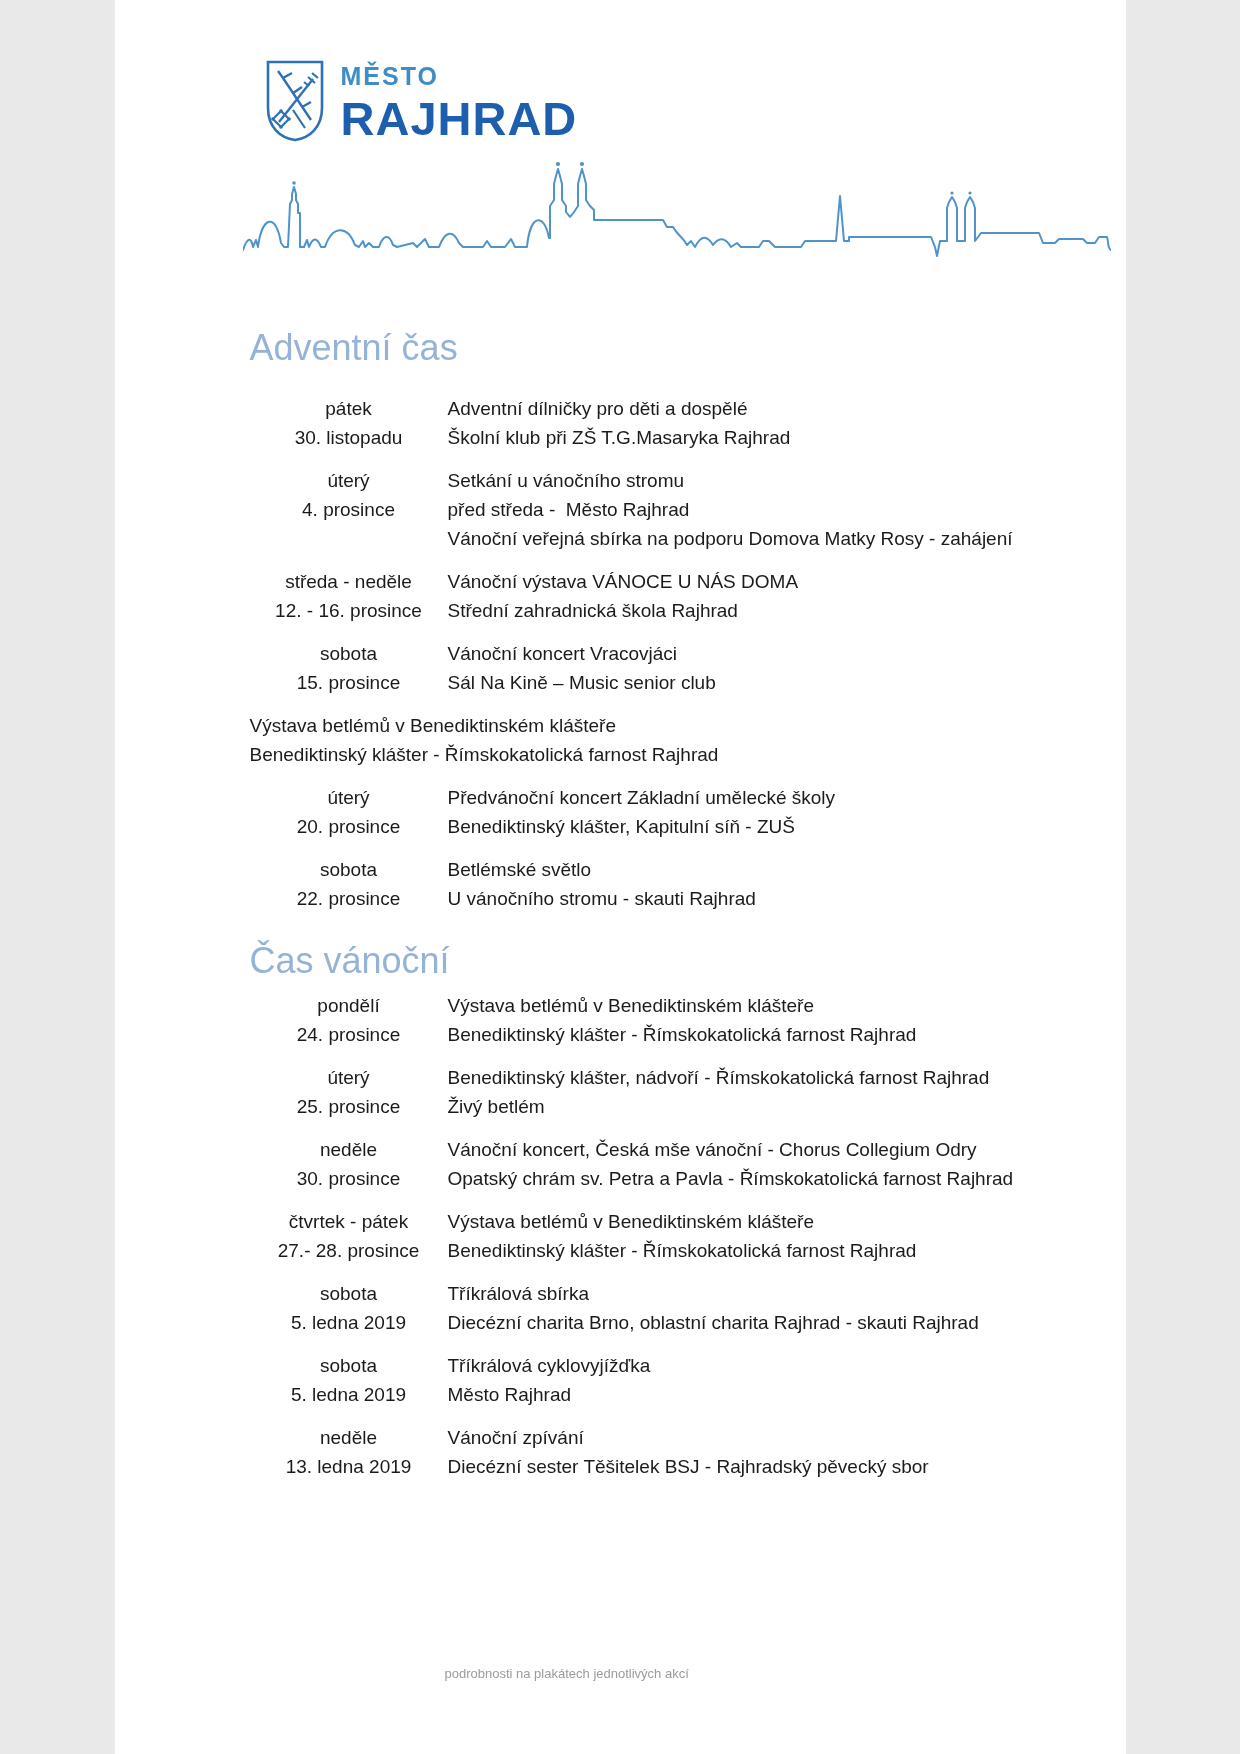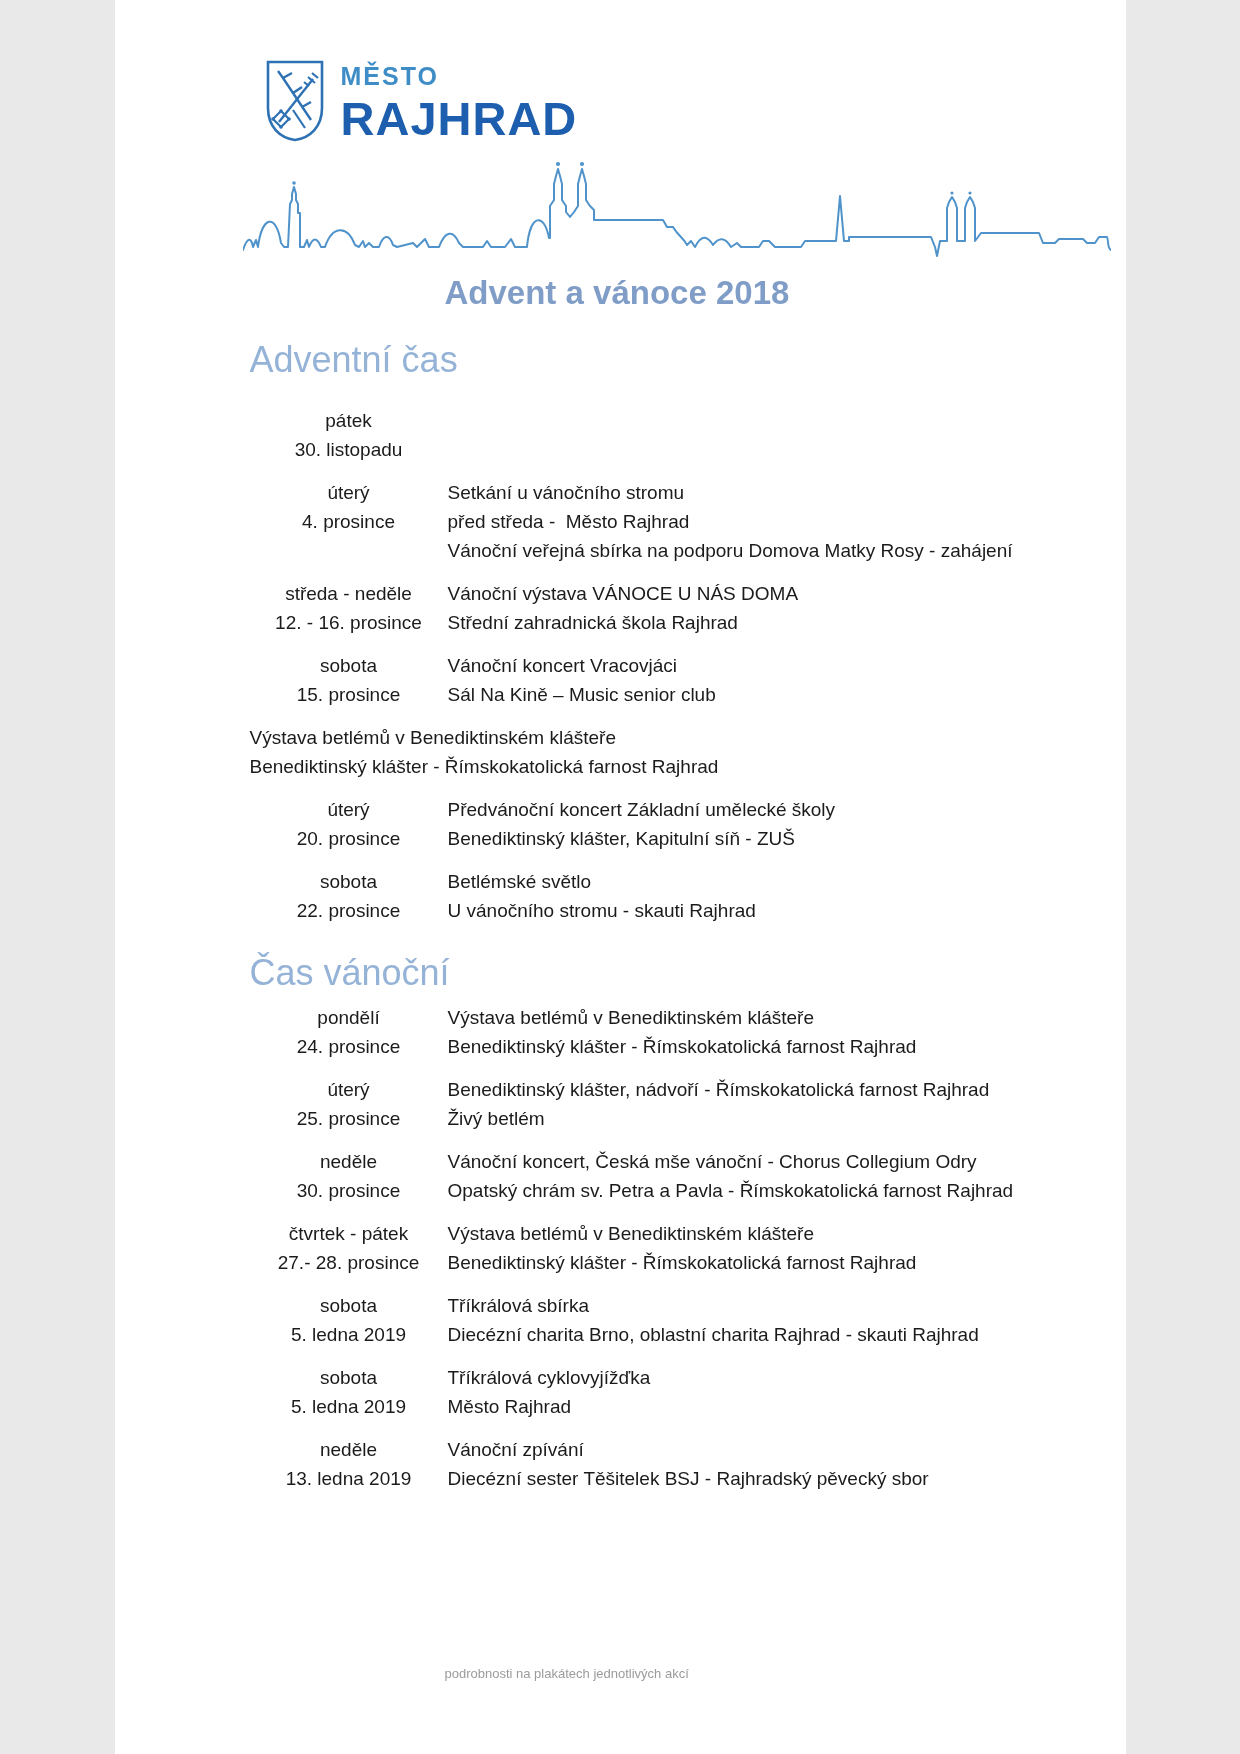--- a/index.html
+++ b/index.html
@@ -41,21 +41,21 @@
   
   .doc-title{
     position:absolute;left:330px;top:274px;
     font-size:33px;font-weight:700;color:var(--title-accent);
     white-space:nowrap;
   }
   
   .content{position:absolute;left:135px;top:326px;right:60px;}
   .section-heading{
     font-size:36px;font-weight:400;color:var(--heading-accent);
-    line-height:44px;margin:12px 0 24px 0;
+    line-height:44px;margin:0 0 24px 0;
   }
   .events + .section-heading{margin-top:26px;margin-bottom:8px;}
   .event{display:flex;margin-bottom:14px;}
   .event.gap-lg{margin-top:8px;}
   .event-dates{flex:0 0 198px;text-align:center;}
   .event-details{flex:1 1 auto;}
   .line{font-size:19px;line-height:29px;white-space:pre-wrap;}
   
   .footer-note{
     position:absolute;left:330px;top:1666px;
@@ -114,30 +114,33 @@
              L722 91 722 58 724 52 727 47 730 52 732 58 732 91
              L738 83 796 83 800 93 812 93 816 89 840 89 844 93 852 93 856 87 864 87
              C866 92 864 98 868 100" stroke="var(--skyline-blue)" stroke-width="2" stroke-linejoin="round" stroke-linecap="round"></path>
     <circle cx="51" cy="33" r="1.8" fill="var(--skyline-blue)"></circle>
     <circle cx="315" cy="14" r="2.1" fill="var(--skyline-blue)"></circle>
     <circle cx="339" cy="14" r="2.1" fill="var(--skyline-blue)"></circle>
     <circle cx="709" cy="43" r="1.6" fill="var(--skyline-blue)"></circle>
     <circle cx="727" cy="43" r="1.6" fill="var(--skyline-blue)"></circle>
   </svg>
 
-  <div class="doc-title">Advent a vánoce 2018</div>
 
   <div class="content">
       <div class="section-heading">Adventní čas</div>
       <div class="events">
         <div class="event">
           <div class="event-dates">
             <div class="line">pátek</div>
             <div class="line">30. listopadu</div>
           </div>
+          <div class="event-details">
+            <div class="line">Adventní dílničky pro děti a dospělé</div>
+            <div class="line">Školní klub při ZŠ T.G.Masaryka Rajhrad</div>
+          </div>
         </div>
         <div class="event">
           <div class="event-dates">
             <div class="line">úterý</div>
             <div class="line">4. prosince</div>
           </div>
           <div class="event-details">
             <div class="line">Setkání u vánočního stromu</div>
             <div class="line">před středa -  Město Rajhrad</div>
             <div class="line">Vánoční veřejná sbírka na podporu Domova Matky Rosy - zahájení</div>

